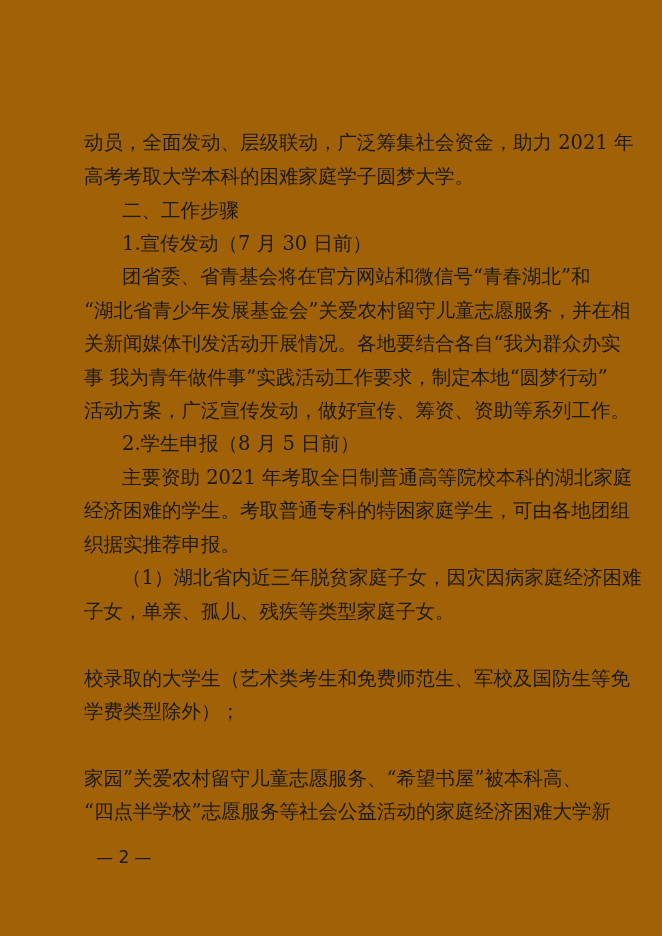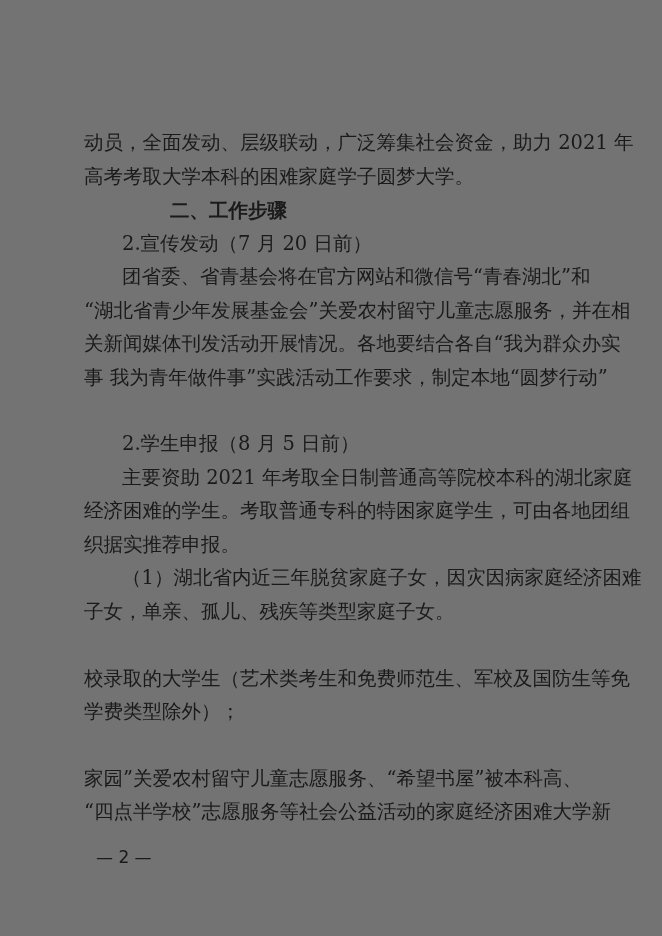--- a/index.html
+++ b/index.html
@@ -1,39 +1,40 @@
 <!DOCTYPE html>
 <html><head>
 <meta charset="utf-8">
 <style>
   html, body { margin: 0; padding: 0; background: #ffffff; }
   body { width: 662px; height: 936px; position: relative; overflow: hidden;
          font-family: "DejaVu Serif", "Liberation Serif", serif; color: #1a1a1a; }
-  .page { position: absolute; left: 0; top: 0; width: 662px; height: 936px; background: #737373; }
+  .page { position: absolute; left: 0; top: 0; width: 662px; height: 936px; background: #a16207; }
   .line { position: absolute; left: 84px; width: 494px; font-size: 19.5px; line-height: 24px;
           white-space: nowrap; text-align: justify; text-align-last: justify; letter-spacing: 0px; }
   .line.last { text-align-last: left; }
   .line.indent { left: 122px; width: 456px; }
-  .line.heading { font-family: "DejaVu Sans", "Liberation Sans", sans-serif; font-weight: bold; text-align-last: left; margin-left: 48px; }
+  .line.heading { font-family: "DejaVu Sans", "Liberation Sans", sans-serif; font-weight: normal; text-align-last: left; }
   .line.sub { text-align-last: left; }
   .pageno { position: absolute; left: 96px; top: 846px; font-size: 17px; line-height: 22px;
             font-family: "DejaVu Sans", "Liberation Sans", sans-serif; color: #1a1a1a; }
 </style>
 </head>
 <body>
 
 <div class="page">
   <div class="line" style="top:131px">动员，全面发动、层级联动，广泛筹集社会资金，助力 2021 年</div>
   <div class="line last" style="top:165px">高考考取大学本科的困难家庭学子圆梦大学。</div>
   <div class="line indent heading" style="top:199px">二、工作步骤</div>
-  <div class="line indent sub" style="top:232px">2.宣传发动（7 月 20 日前）</div>
+  <div class="line indent sub" style="top:232px">1.宣传发动（7 月 30 日前）</div>
   <div class="line indent" style="top:265px">团省委、省青基会将在官方网站和微信号“青春湖北”和</div>
   <div class="line" style="top:299px">“湖北省青少年发展基金会”关爱农村留守儿童志愿服务，并在相</div>
   <div class="line" style="top:332px">关新闻媒体刊发活动开展情况。各地要结合各自“我为群众办实</div>
   <div class="line" style="top:366px">事 我为青年做件事”实践活动工作要求，制定本地“圆梦行动”</div>
+  <div class="line" style="top:399px">活动方案，广泛宣传发动，做好宣传、筹资、资助等系列工作。</div>
   <div class="line indent sub" style="top:432px">2.学生申报（8 月 5 日前）</div>
   <div class="line indent" style="top:466px">主要资助 2021 年考取全日制普通高等院校本科的湖北家庭</div>
   <div class="line" style="top:499px">经济困难的学生。考取普通专科的特困家庭学生，可由各地团组</div>
   <div class="line last" style="top:533px">织据实推荐申报。</div>
   <div class="line indent" style="top:566px">（1）湖北省内近三年脱贫家庭子女，因灾因病家庭经济困难</div>
   <div class="line last" style="top:600px">子女，单亲、孤儿、残疾等类型家庭子女。</div>
   <div class="line" style="top:667px">校录取的大学生（艺术类考生和免费师范生、军校及国防生等免</div>
   <div class="line last" style="top:700px">学费类型除外）；</div>
   <div class="line" style="top:767px">家园”关爱农村留守儿童志愿服务、“希望书屋”被本科高、</div>
   <div class="line" style="top:800px">“四点半学校”志愿服务等社会公益活动的家庭经济困难大学新</div>

